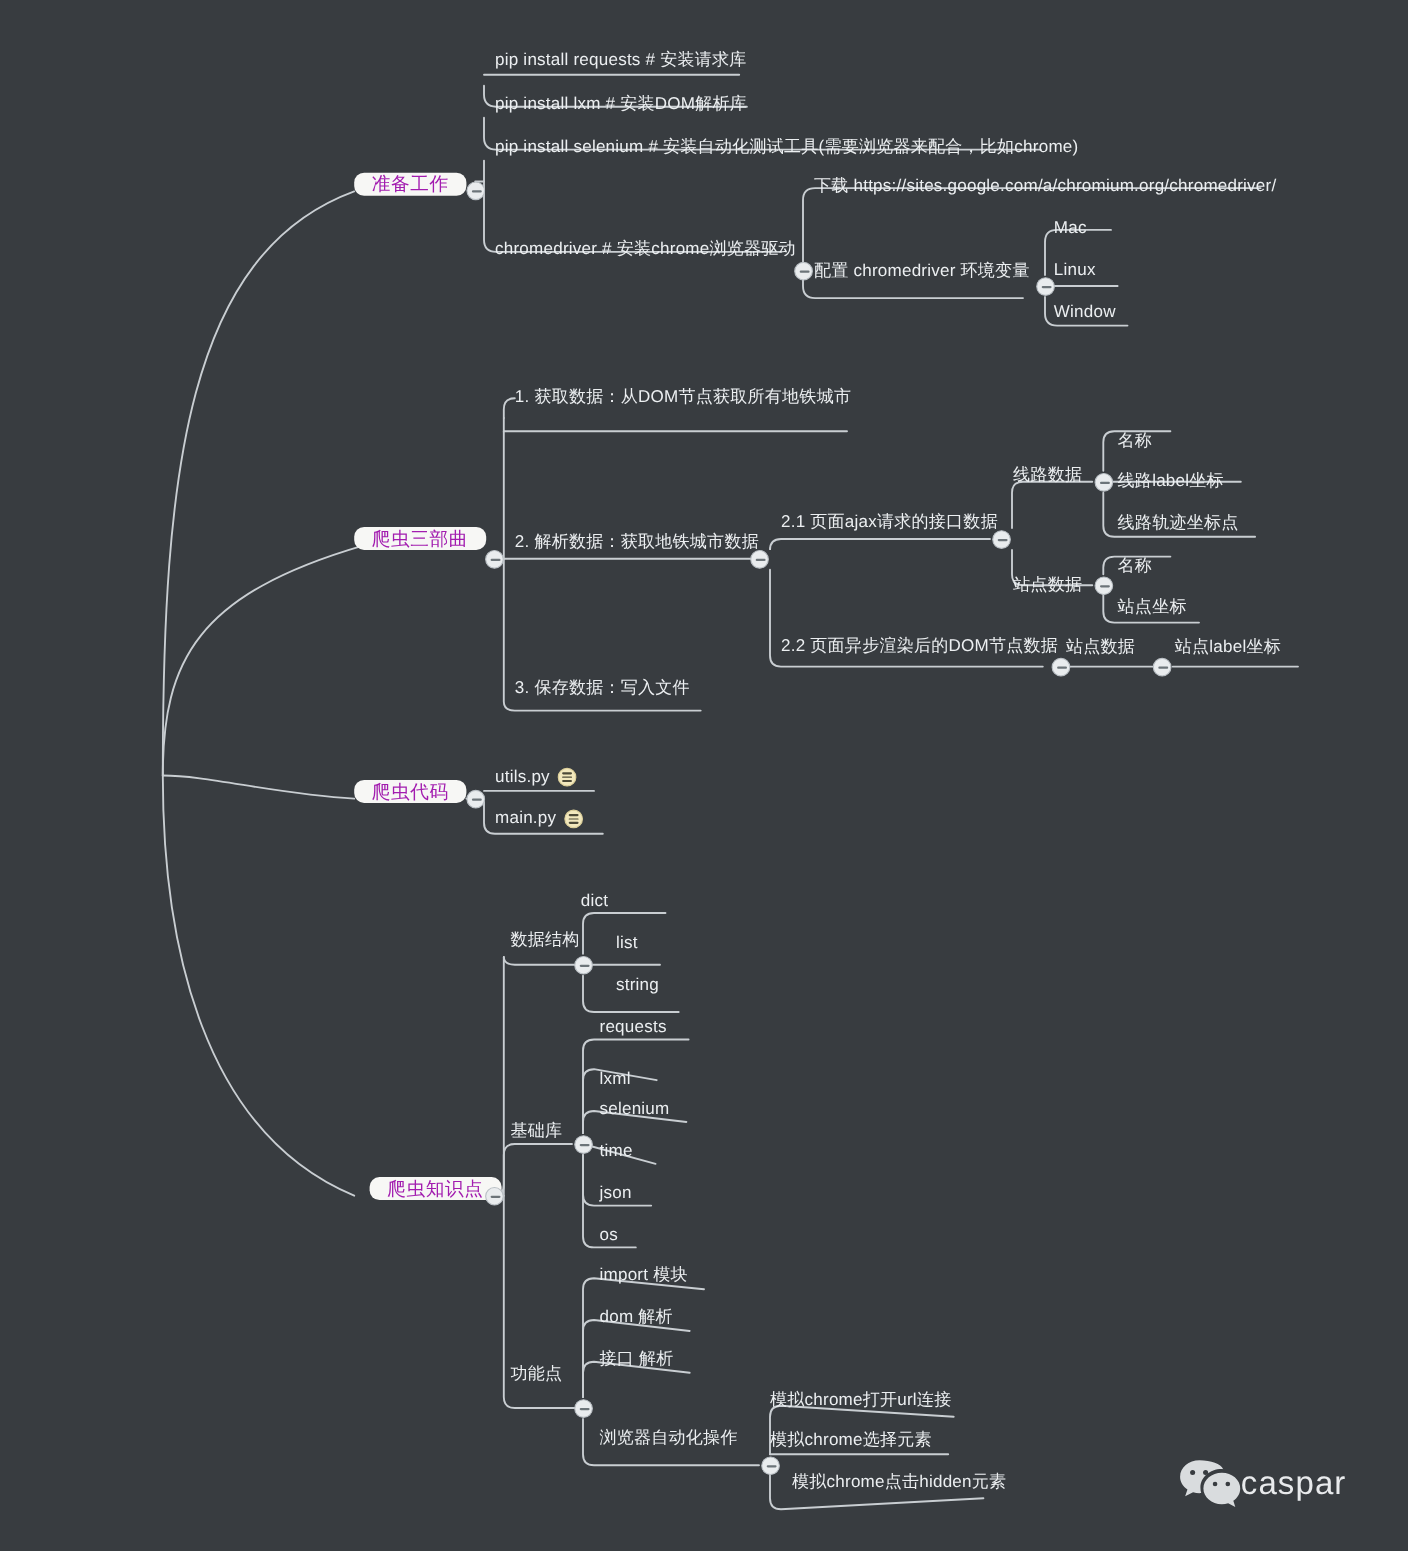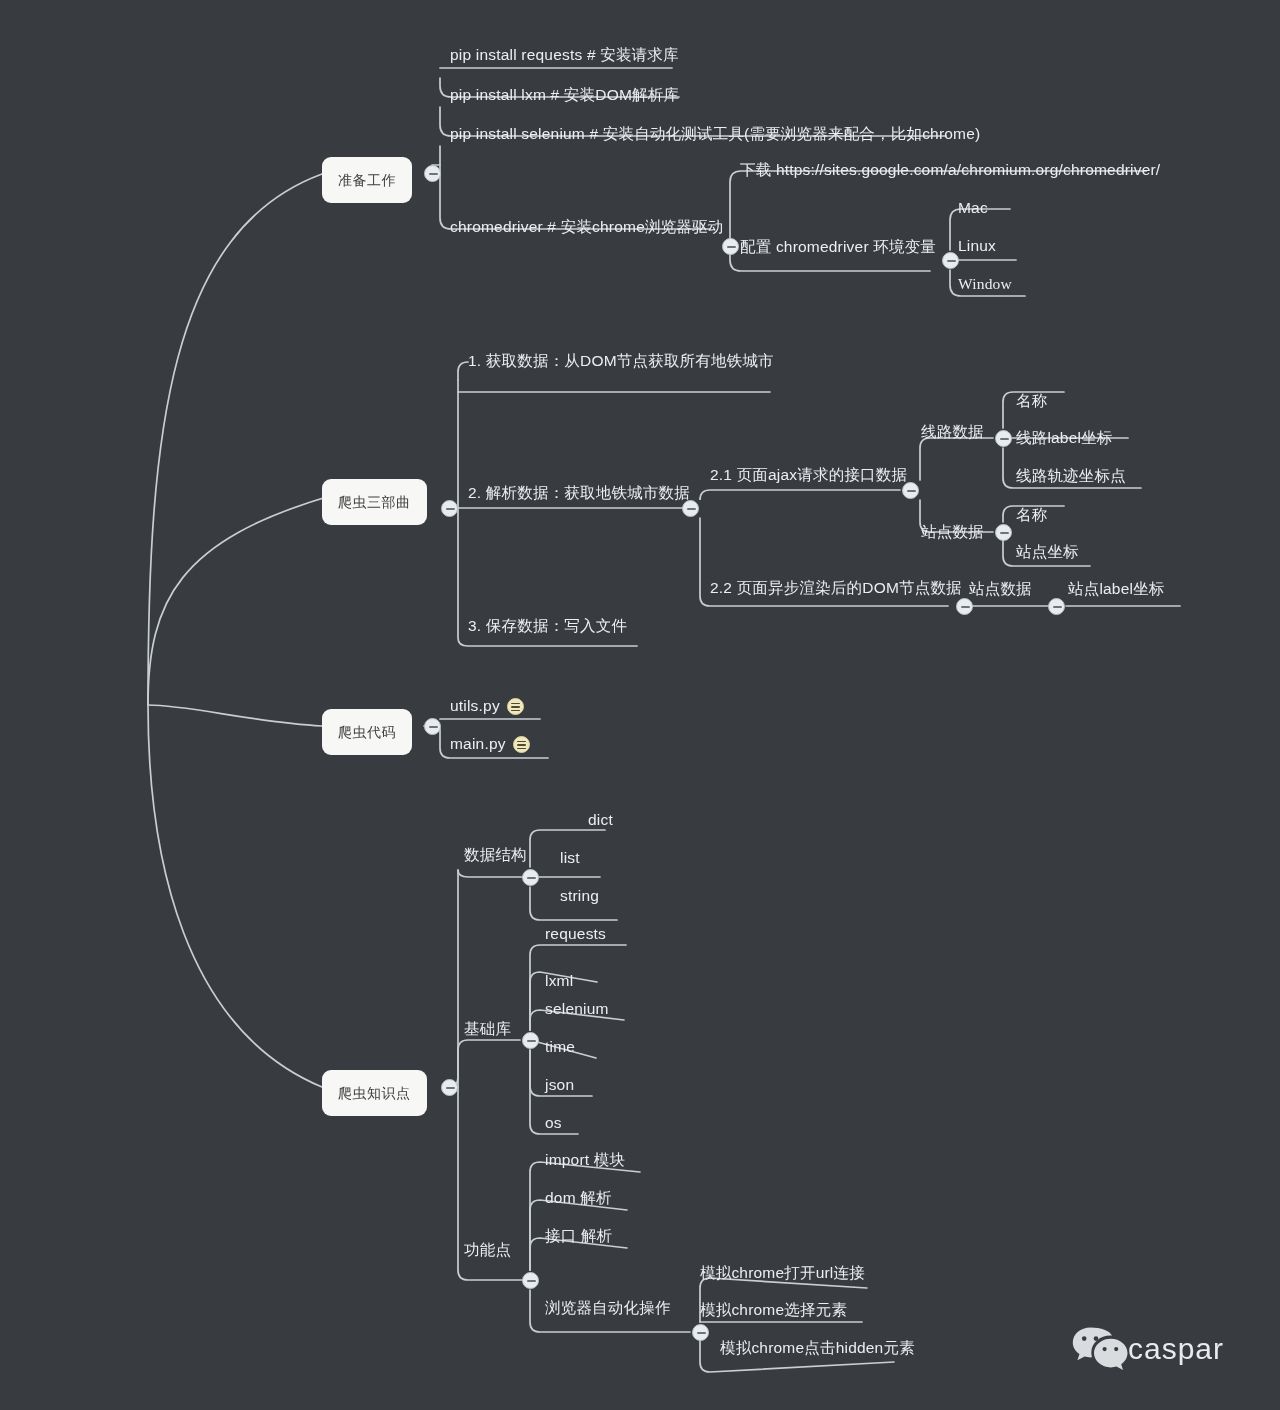--- a/index.html
+++ b/index.html
@@ -14,24 +14,24 @@
   
   .node{position:absolute;white-space:nowrap;}
   .root{
     background:#4a90f2;color:#ffffff;
     border-radius:10px;
     font-size:27px;line-height:1;
     padding:16px 22px;
     letter-spacing:1px;
   }
   .lvl1{
-    background:#f7f7f5;color:#404040;
+    background:#f7f7f5;color:#a21caf;
     border-radius:9px;
-    font-size:14px;line-height:1;
-    padding:16px 16px;
+    font-size:17px;line-height:1;
+    padding:2px 16px;
     letter-spacing:.5px;
   }
   .leaf{
     color:#eceff1;
     font-size:15.5px;line-height:1;
     letter-spacing:.2px;
   }
   
   .toggle{
     position:absolute;width:17px;height:17px;border-radius:50%;
@@ -147,36 +147,36 @@
 
   <div class="node lvl1" style="left:322px;top:157px;">准备工作</div>
   <div class="toggle" style="left:424px;top:165px;"></div>
 
   <div class="node lvl1" style="left:322px;top:479px;">爬虫三部曲</div>
   <div class="toggle" style="left:441px;top:500px;"></div>
 
   <div class="node lvl1" style="left:322px;top:709px;">爬虫代码</div>
   <div class="toggle" style="left:424px;top:718px;"></div>
 
-  <div class="node lvl1" style="left:322px;top:1070px;">爬虫知识点</div>
+  <div class="node lvl1" style="left:336px;top:1070px;">爬虫知识点</div>
   <div class="toggle" style="left:441px;top:1079px;"></div>
 
   <div class="node leaf" style="left:450px;top:47px;">pip install requests # 安装请求库</div>
   <div class="node leaf" style="left:450px;top:87px;">pip install lxm # 安装DOM解析库</div>
   <div class="node leaf" style="left:450px;top:126px;">pip install selenium # 安装自动化测试工具(需要浏览器来配合，比如chrome)</div>
   <div class="node leaf" style="left:450px;top:219px;">chromedriver # 安装chrome浏览器驱动</div>
   <div class="toggle" style="left:722px;top:238px;"></div>
 
   <div class="node leaf" style="left:740px;top:162px;">下载  https://sites.google.com/a/chromium.org/chromedriver/</div>
   <div class="node leaf" style="left:740px;top:239px;">配置 chromedriver 环境变量</div>
   <div class="toggle" style="left:942px;top:252px;"></div>
 
   <div class="node leaf" style="left:958px;top:200px;">Mac</div>
   <div class="node leaf" style="left:958px;top:238px;">Linux</div>
-  <div class="node leaf" style="left:958px;top:276px;font-family:Liberation Serif, serif;">Window</div>
+  <div class="node leaf" style="left:958px;top:276px;">Window</div>
 
   <div class="node leaf" style="left:468px;top:353px;">1. 获取数据：从DOM节点获取所有地铁城市</div>
   <div class="node leaf" style="left:468px;top:485px;">2. 解析数据：获取地铁城市数据</div>
   <div class="toggle" style="left:682px;top:500px;"></div>
   <div class="node leaf" style="left:468px;top:618px;">3. 保存数据：写入文件</div>
 
   <div class="node leaf" style="left:710px;top:467px;">2.1 页面ajax请求的接口数据</div>
   <div class="toggle" style="left:902px;top:482px;"></div>
   <div class="node leaf" style="left:710px;top:580px;">2.2 页面异步渲染后的DOM节点数据</div>
 
@@ -204,21 +204,21 @@
     <span>main.py</span><span class="note-icon"><i></i><i></i><i></i></span>
   </div>
 
   <div class="node leaf" style="left:464px;top:847px;">数据结构</div>
   <div class="toggle" style="left:522px;top:869px;"></div>
   <div class="node leaf" style="left:464px;top:1021px;">基础库</div>
   <div class="toggle" style="left:522px;top:1032px;"></div>
   <div class="node leaf" style="left:464px;top:1242px;">功能点</div>
   <div class="toggle" style="left:522px;top:1272px;"></div>
 
-  <div class="node leaf" style="left:588px;top:812px;">dict</div>
+  <div class="node leaf" style="left:528px;top:812px;">dict</div>
   <div class="node leaf" style="left:560px;top:850px;">list</div>
   <div class="node leaf" style="left:560px;top:888px;">string</div>
 
   <div class="node leaf" style="left:545px;top:926px;">requests</div>
   <div class="node leaf" style="left:545px;top:963px;margin-top:10px;">lxml</div>
   <div class="node leaf" style="left:545px;top:1001px;">selenium</div>
   <div class="node leaf" style="left:545px;top:1039px;">time</div>
   <div class="node leaf" style="left:545px;top:1077px;">json</div>
   <div class="node leaf" style="left:545px;top:1115px;">os</div>
 

